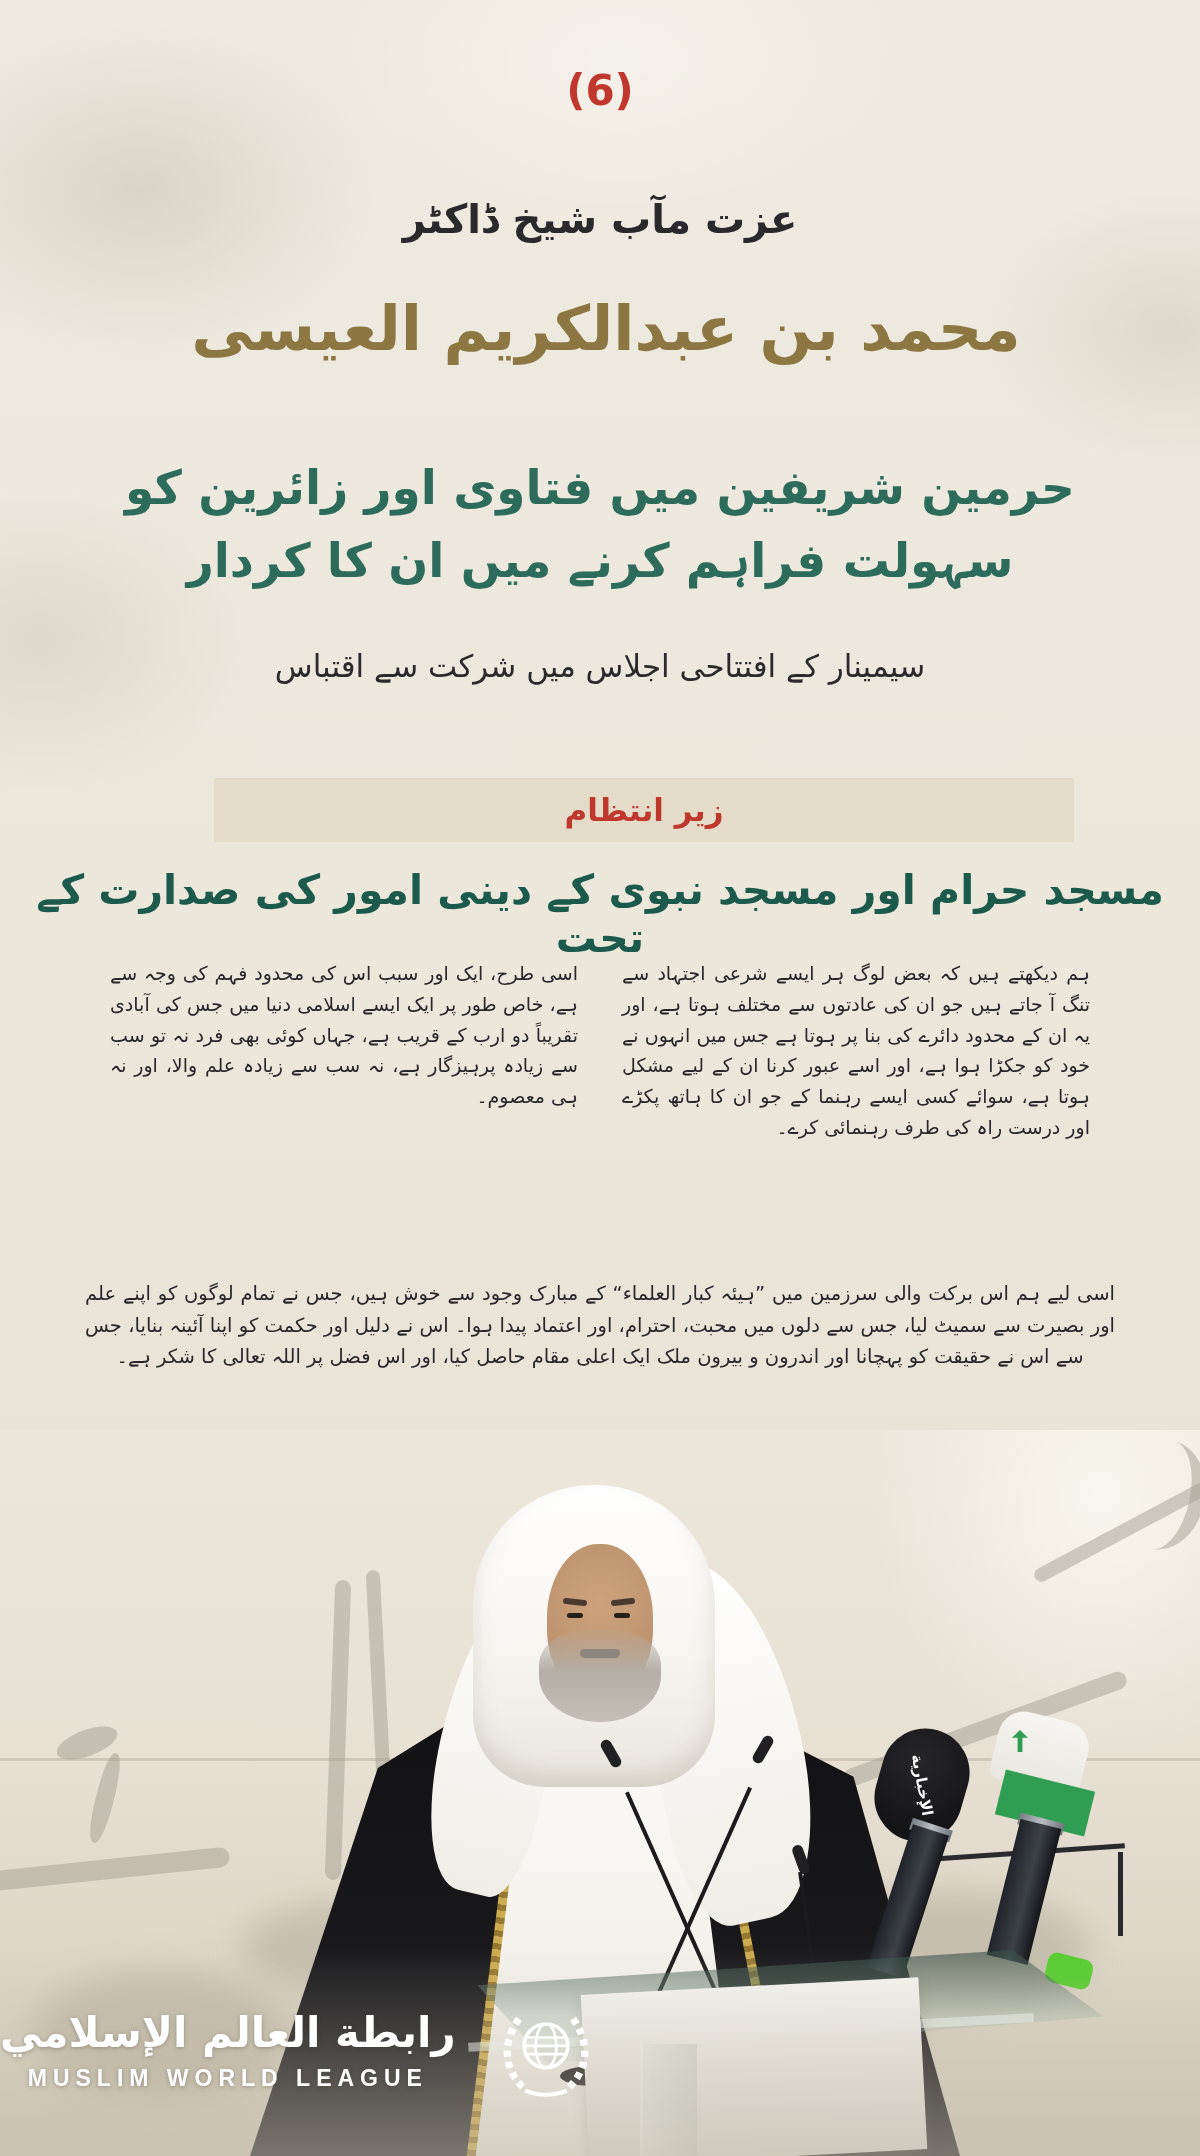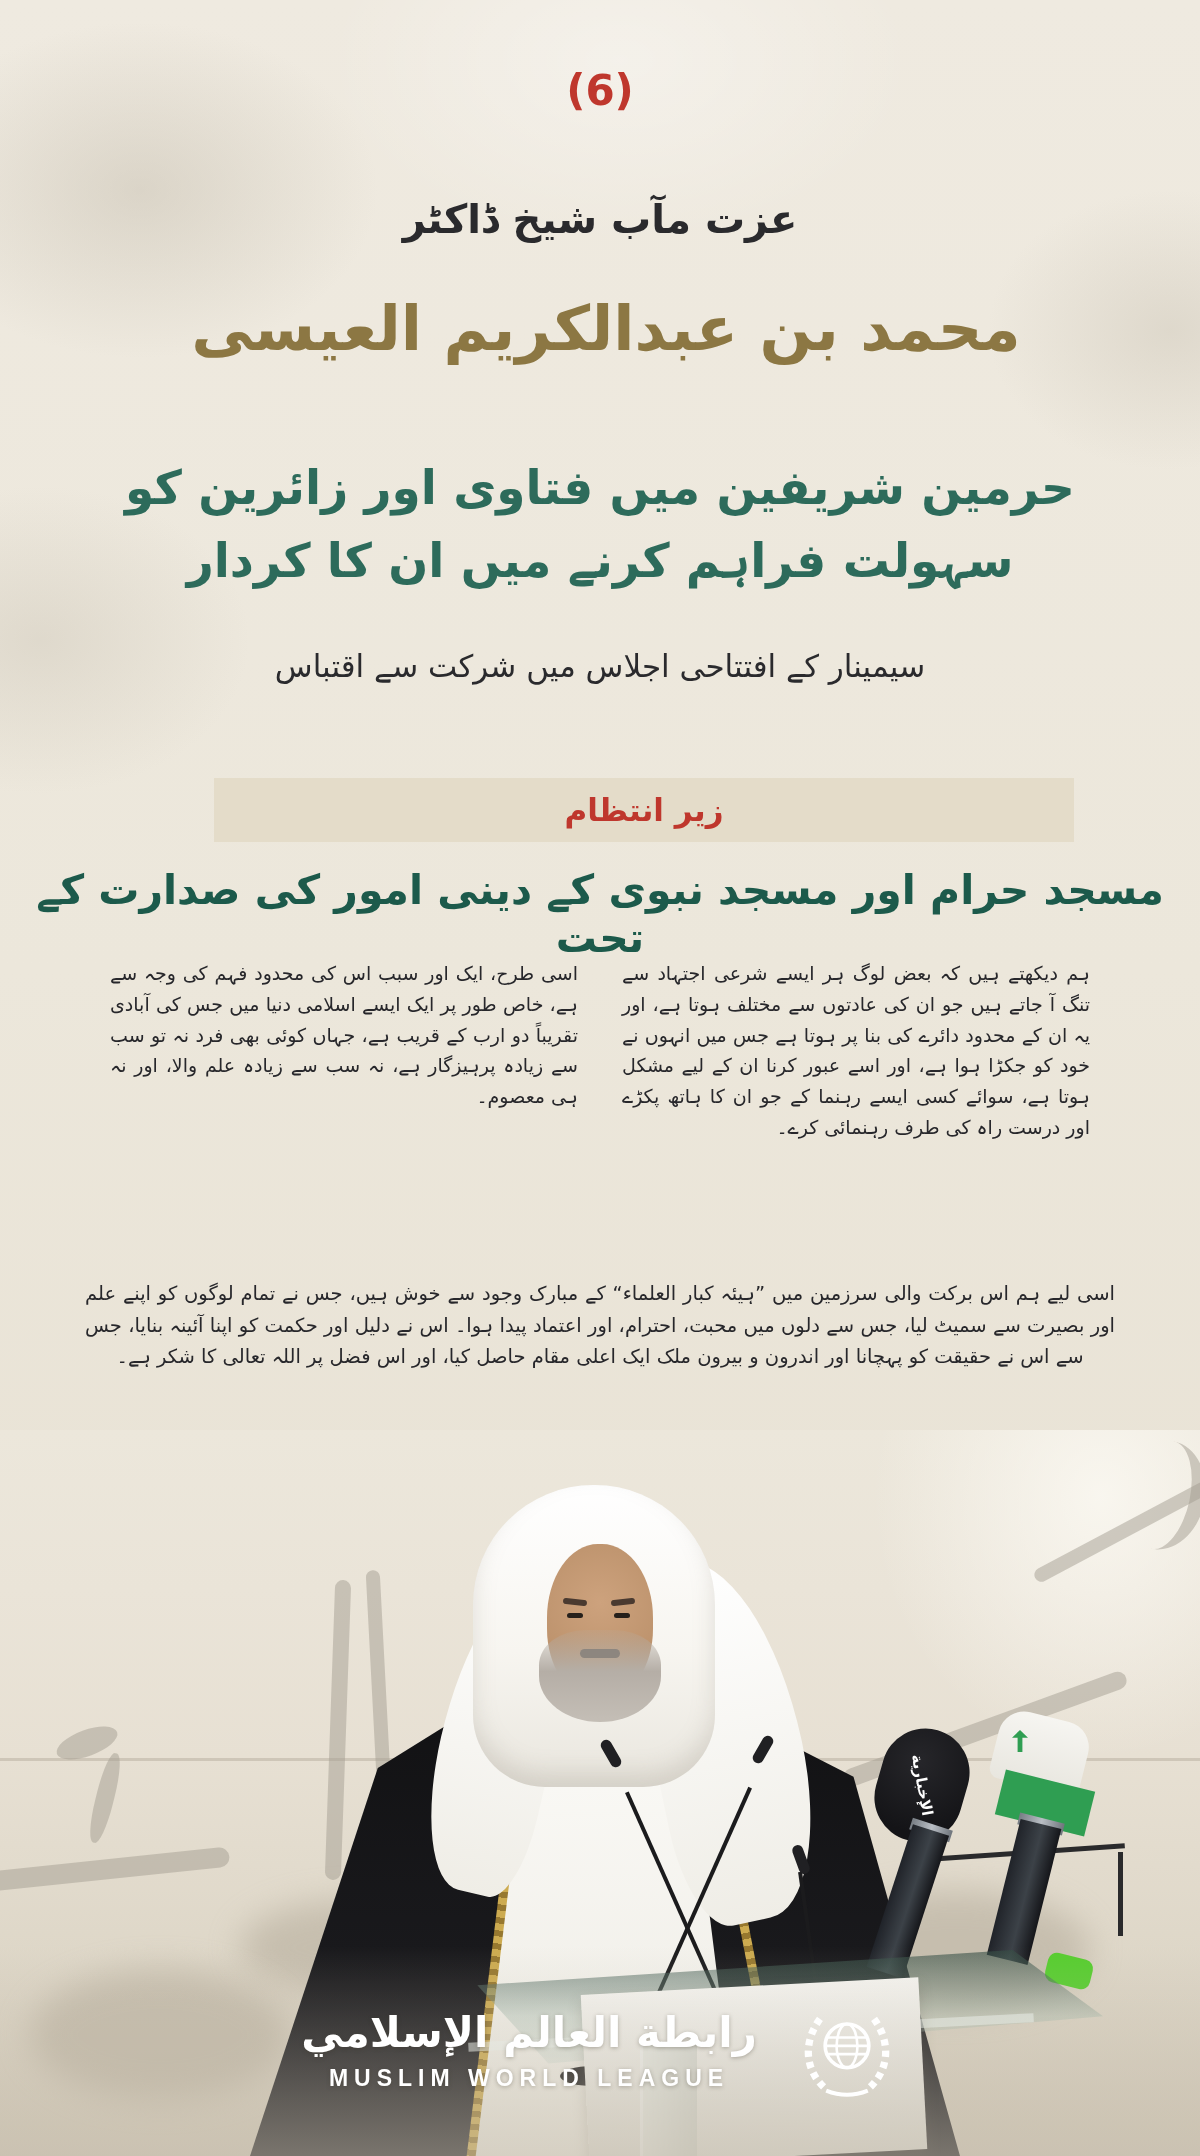--- a/index.html
+++ b/index.html
@@ -100,21 +100,21 @@
   .glass-top{left:458px;top:512px;width:645px;height:135px;
     clip-path:polygon(3% 32%,86% 6%,100% 55%,14% 90%);
     background:linear-gradient(180deg,rgba(46,70,61,.65),rgba(150,178,166,.35) 55%,rgba(210,224,216,.30));}
   .glass-edge{left:468px;top:598px;width:566px;height:9px;transform:rotate(-3deg);background:rgba(240,248,244,.55);}
   .paper{left:585px;top:556px;width:338px;height:172px;transform:rotate(-3deg);
     background:linear-gradient(180deg,#f5f4f0,#dedcd4);box-shadow:0 6px 14px rgba(90,85,70,.25);}
   .stand{left:640px;top:614px;width:54px;height:112px;background:linear-gradient(90deg,rgba(228,232,226,.7),rgba(190,196,188,.45));
     border-left:3px solid rgba(255,255,255,.6);}
 
   
-  .logo{top:1998px;left:0;right:0;display:flex;justify-content:center;align-items:center;gap:38px;}
+  .logo{top:1998px;left:0;right:0;display:flex;align-items:center;gap:38px;}
   .logo-text{display:flex;flex-direction:column;align-items:center;gap:8px;}
   .logo-ar{color:#fff;font-size:42px;font-weight:bold;direction:rtl;text-shadow:0 1px 4px rgba(60,55,40,.35);}
   .logo-en{color:#fff;font-size:23px;font-weight:bold;letter-spacing:6px;font-family:Liberation Sans, sans-serif;
     text-shadow:0 1px 4px rgba(60,55,40,.35);}
 </style>
 </head>
 <body>
 
 <div class="poster">
 

